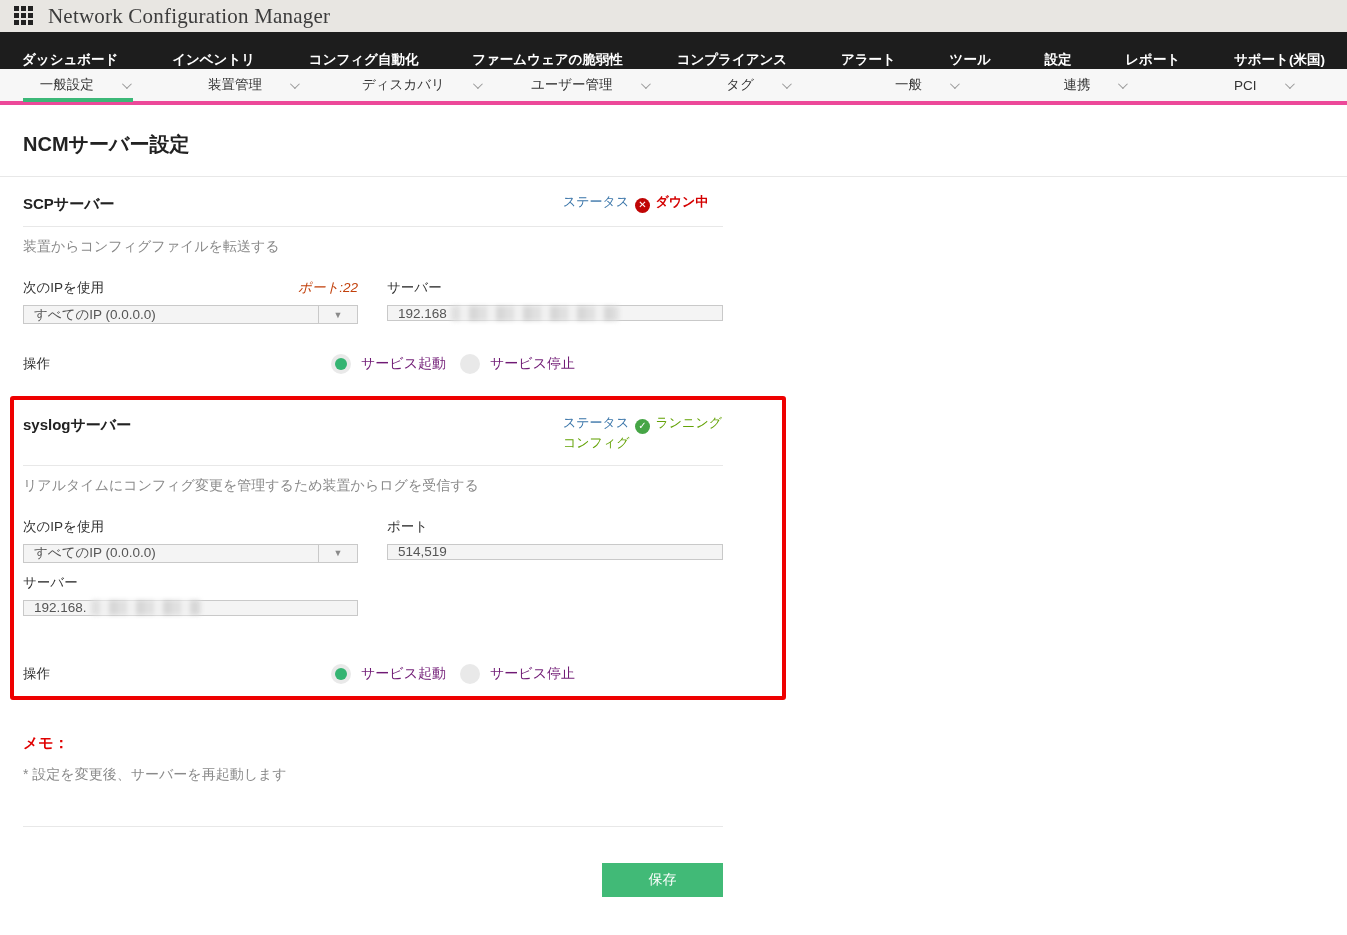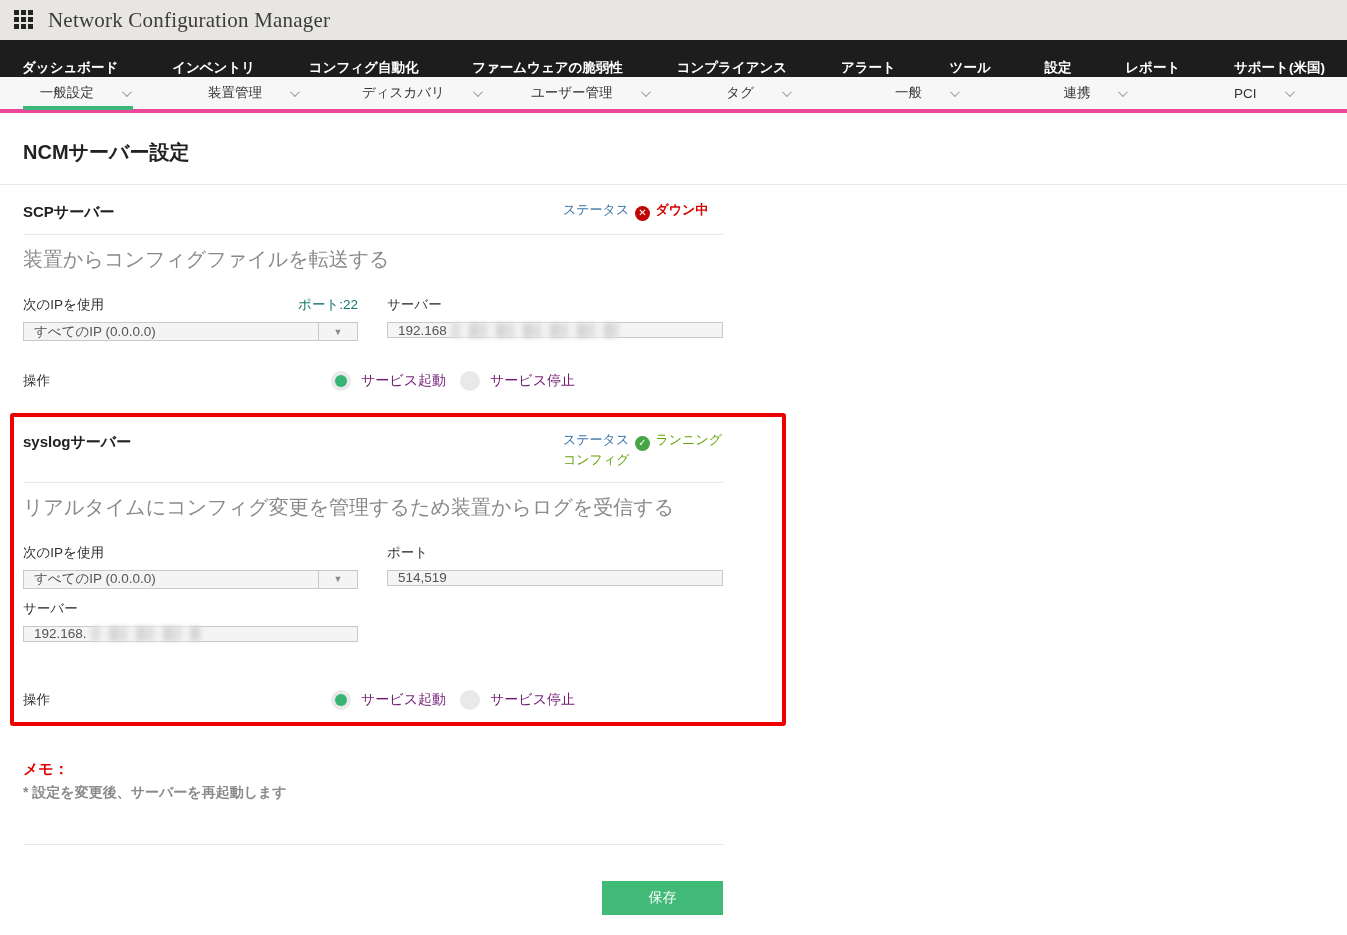--- a/index.html
+++ b/index.html
@@ -1,19 +1,19 @@
 <!DOCTYPE html>
 <html><head>
 <meta charset="utf-8">
 <style>
   * { margin:0; padding:0; box-sizing:border-box; }
   html,body { width:1347px; height:935px; background:#fff; font-family:"Liberation Sans","DejaVu Sans",sans-serif; overflow:hidden; }
 
   
-  .app-header { height:40px; background:#e8e6e2; display:flex; align-items:center; padding:12px 14px; }
+  .app-header { height:32px; background:#e8e6e2; display:flex; align-items:center; padding:12px 14px; }
   .grid-icon { width:20px; height:20px; display:grid; grid-template-columns:repeat(3,5px); grid-template-rows:repeat(3,5px); gap:2px; margin-right:14px; cursor:pointer; }
   .grid-icon i { background:#222; display:block; }
   .app-title { font-family:"Liberation Serif","DejaVu Serif",serif; font-size:21px; color:#3c3c3c; letter-spacing:.2px; }
 
   
   .main-nav { height:37px; background:#1d1d1d; display:flex; align-items:flex-end; justify-content:space-between; padding:0 22px; }
   .main-nav .nav-item { color:#fff; font-size:13.5px; font-weight:bold; white-space:nowrap; cursor:pointer; }
 
   
   .tab-bar { height:36px; background:#f7f7f7; border-bottom:4px solid #ec4899; display:flex; }
@@ -31,27 +31,27 @@
   .section-head { display:flex; justify-content:space-between; align-items:flex-start; margin-top:16px; padding-bottom:12px; border-bottom:1px solid #e8e8e8; }
   .section-heading { font-size:15px; font-weight:bold; color:#222; padding-top:2px; }
   .status-block { width:160px; font-size:13px; line-height:1.45; }
   .status-label { color:#3a75a9; }
   .status-ico { display:inline-flex; width:15px; height:15px; border-radius:50%; color:#fff; font-size:10px; font-weight:bold; align-items:center; justify-content:center; vertical-align:-2px; margin:0 2px; }
   .status-ico.err { background:#c00505; }
   .status-ico.ok  { background:#46a546; }
   .status-text.err { color:#d40000; font-weight:bold; }
   .status-text.ok  { color:#64a307; }
 
-  .section-desc { color:#8a8a8a; font-size:20px; margin-top:11px; }
+  .section-desc { color:#8a8a8a; font-size:14px; margin-top:11px; }
 
   .form-row { display:flex; gap:29px; margin-top:23px; }
   .fcol { width:335px; }
   .fcol2 { width:336px; }
   .label-line { display:flex; justify-content:space-between; font-size:13.5px; color:#333; margin-bottom:8px; }
-  .hint { color:#0f766e; }
+  .hint { color:#c2410c;font-style:italic; }
 
   .select { height:19px; background:#f4f4f4; border:1px solid #c9c9c9; display:flex; align-items:center; cursor:pointer; }
   .select .sel-text { flex:1; font-size:13.5px; color:#555; padding-left:10px; }
   .select .sel-arrow { width:39px; align-self:stretch; border-left:1px solid #c9c9c9; display:flex; align-items:center; justify-content:center; color:#8a8a8a; font-size:9px; }
 
   .tinput { height:16px; background:#f4f4f4; border:1px solid #c9c9c9; display:flex; align-items:center; padding-left:10px; font-size:13.5px; color:#555; }
   .redacted { display:inline-block; height:15px; border-radius:3px; margin-left:4px;
               background:repeating-linear-gradient(90deg,#e0e0e0 0 9px,#f1f1f1 9px 18px,#d8d8d8 18px 27px); filter:blur(2px); }
 
   .op-row { display:flex; align-items:center; margin-top:30px; }
@@ -61,21 +61,21 @@
   .radio { width:20px; height:20px; border-radius:50%; background:#e9e9e9; position:relative; }
   .radio.selected::after { content:""; position:absolute; left:4px; top:4px; width:12px; height:12px; border-radius:50%; background:#35b472; }
   .radio-label { font-size:14px; color:#701a75; }
 
   .highlight-box { margin-left:-13px; margin-right:-63px; padding:12px 59px 12px 9px; border:4px solid #ee0000; border-radius:3px; margin-top:22px; }
   .highlight-box .section-head { margin-top:2px; }
   .highlight-box .server-row { margin-top:11px; }
   .highlight-box .op-row { margin-top:48px; }
 
   .memo-label { color:#e00000; font-size:15px; font-weight:bold; margin-top:34px; }
-  .memo-note { color:#8a8a8a; font-size:14px; margin-top:5px;font-weight:bold; }
+  .memo-note { color:#8a8a8a; font-size:14px; margin-top:13px; }
   .bottom-divider { border-bottom:1px solid #e8e8e8; margin-top:42px; }
   .save-row { display:flex; justify-content:flex-end; margin-top:36px; }
   .save-btn { width:121px; height:34px; background:#41ba77; color:#fff; border:none; font-size:14px; cursor:pointer; font-family:inherit; }
 </style>
 </head>
 <body>
 
 <div class="app-header">
   <div class="grid-icon">
     <i></i>

